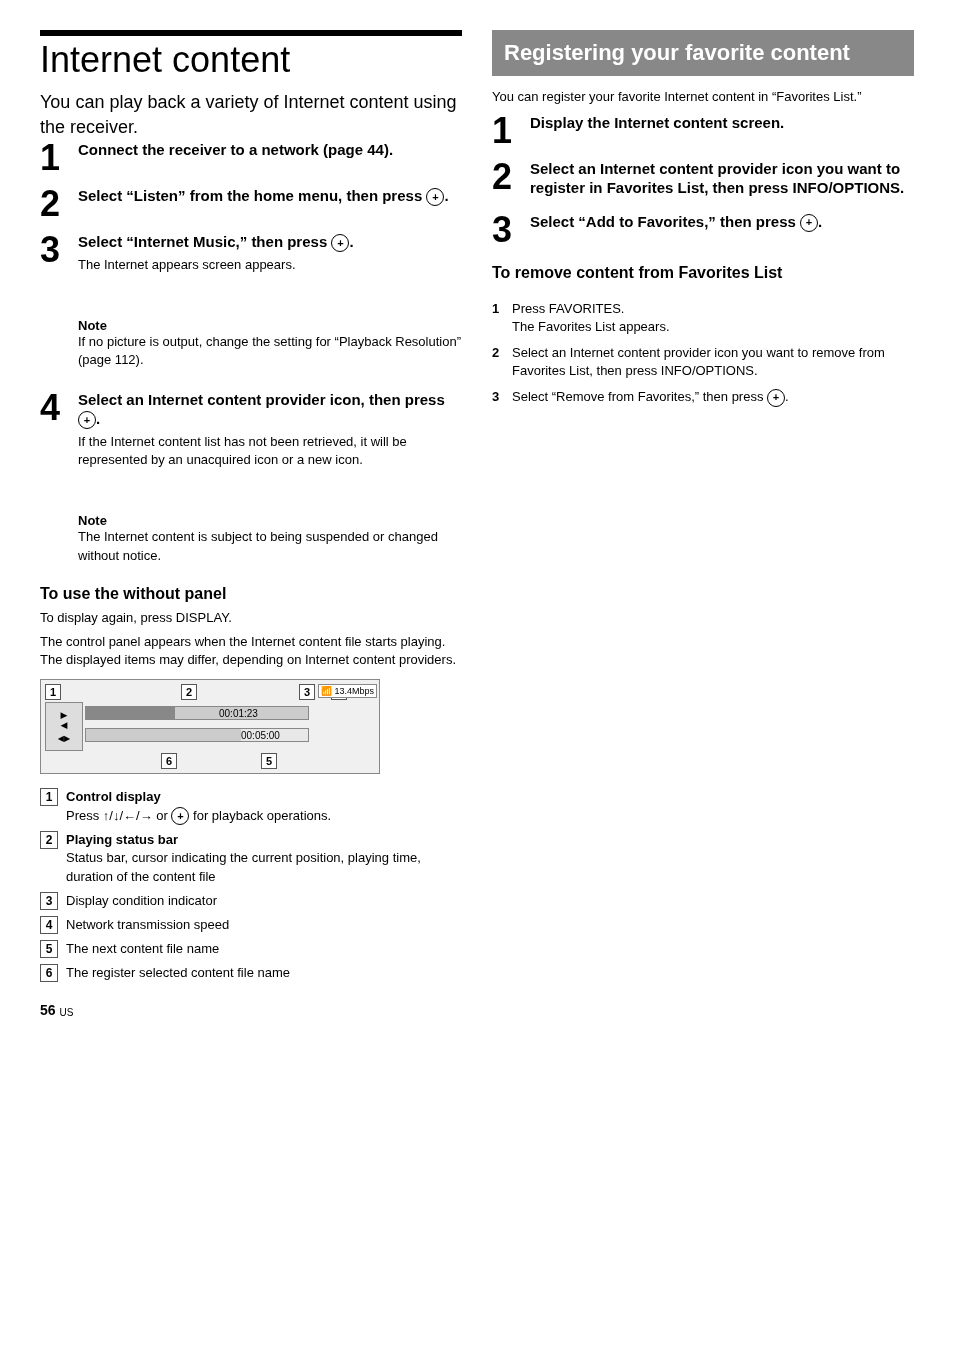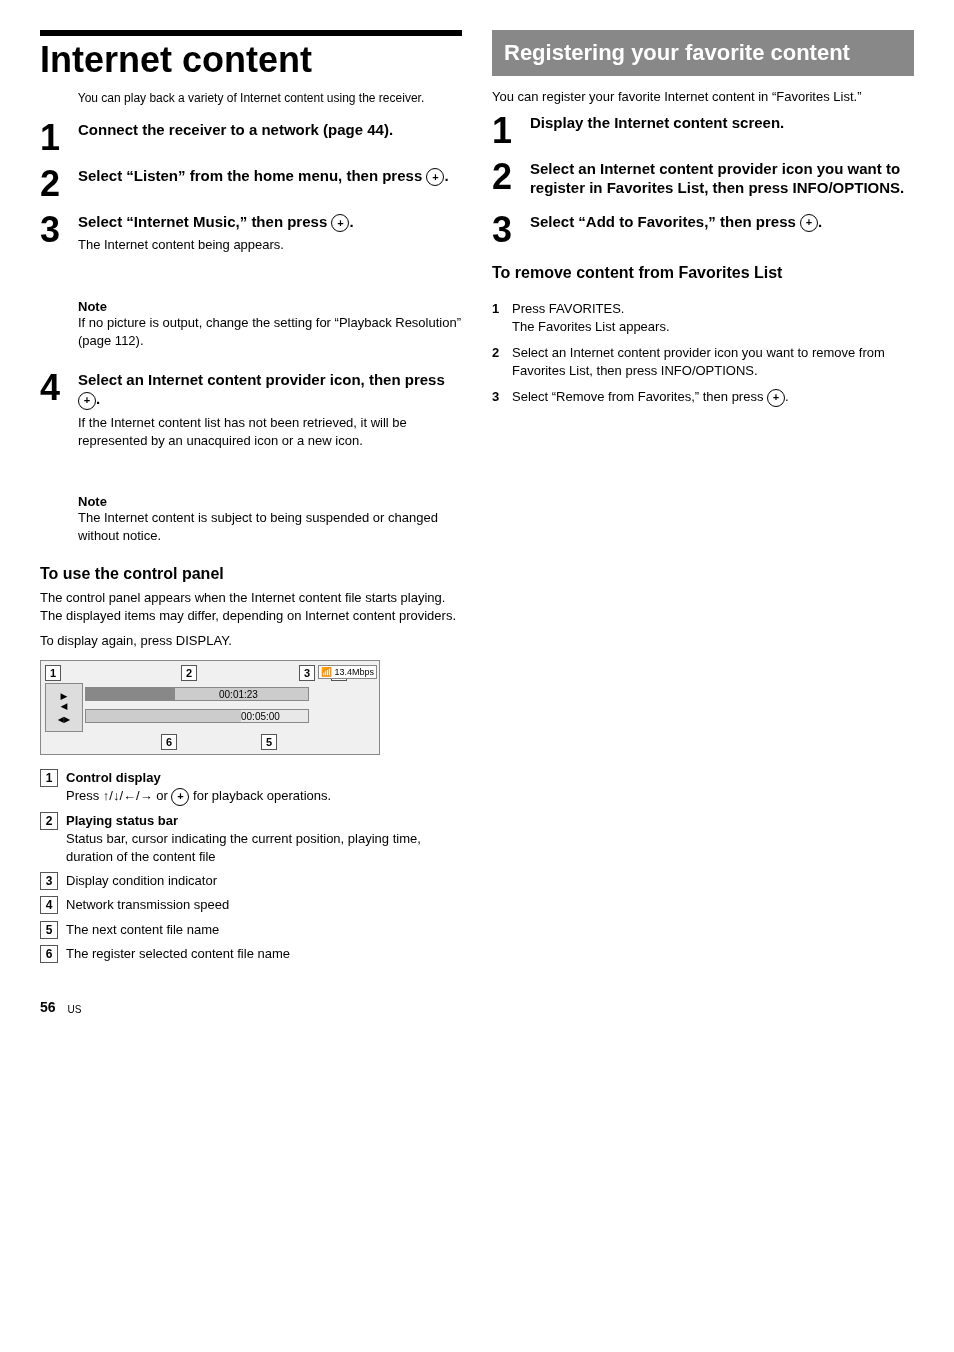--- a/index.html
+++ b/index.html
@@ -25,29 +25,27 @@
       flex: 1;
       max-width: 430px;
     }
     
     .page-title-bar {
       border-top: 6px solid #000;
       margin-bottom: 4px;
     }
     .page-title {
       font-size: 36px;
-      font-weight: bold;
+      font-weight: normal;
       line-height: 1.1;
       margin-bottom: 10px;
     }
     .intro-text {
-      font-size: 12px;
-      margin-bottom: 14px;
-      line-height: 1.4;
-      text-align: center;
+      font-size: 18px;
+      line-height: 1.4;
     }
     
     .step-large {
       display: flex;
       gap: 10px;
       margin-bottom: 10px;
       align-items: flex-start;
     }
     .step-number-large {
       font-size: 36px;
@@ -248,25 +246,25 @@
       margin-bottom: 8px;
       font-size: 13px;
       line-height: 1.4;
     }
     .small-num {
       font-weight: bold;
       min-width: 14px;
     }
     
     .page-footer {
-      margin-top: 36px;
+      margin-top: 20px;
       font-size: 12px;
       display: flex;
       align-items: flex-end;
-      gap: 12px;
+      gap: 4px;
     }
     .page-num {
       font-weight: bold;
       font-size: 14px;
     }
     .page-num-sup {
       font-size: 10px;
       vertical-align: super;
     }
     
@@ -306,43 +304,43 @@
       <div class="step-number-large">2</div>
       <div class="step-content">
         <div class="step-title">Select “Listen” from the home menu, then press <span class="enter-btn">+</span>.</div>
       </div>
     </div>
 
     <div class="step-large">
       <div class="step-number-large">3</div>
       <div class="step-content">
         <div class="step-title">Select “Internet Music,” then press <span class="enter-btn">+</span>.</div>
-        <div class="step-body">The Internet content being appears.</div>
+        <div class="step-body">The Internet appears screen appears.</div>
         <div class="note-block">
           <div class="note-label">Note</div>
           <div class="note-text">If no picture is output, change the setting for “Playback Resolution” (page 112).</div>
         </div>
       </div>
     </div>
 
     <div class="step-large">
       <div class="step-number-large">4</div>
       <div class="step-content">
         <div class="step-title">Select an Internet content provider icon, then press <span class="enter-btn">+</span>.</div>
         <div class="step-body">If the Internet content list has not been retrieved, it will be represented by an unacquired icon or a new icon.</div>
         <div class="note-block">
           <div class="note-label">Note</div>
           <div class="note-text">The Internet content is subject to being suspended or changed without notice.</div>
         </div>
       </div>
     </div>
 
-    <div class="section-heading">To use the control panel</div>
+    <div class="section-heading">To use the without panel</div>
+    <div class="section-body">To display again, press DISPLAY.</div>
     <div class="section-body">The control panel appears when the Internet content file starts playing. The displayed items may differ, depending on Internet content providers.</div>
-    <div class="section-body">To display again, press DISPLAY.</div>
 
     <div class="diagram-container">
 
       <div class="diagram-label-box lbl-1">1</div>
       <div class="diagram-label-box lbl-2">2</div>
       <div class="diagram-label-box lbl-3">3</div>
       <div class="diagram-label-box lbl-4">4</div>
 
       <div class="diag-speed-badge">
         <span class="speed-icon">📶</span>

